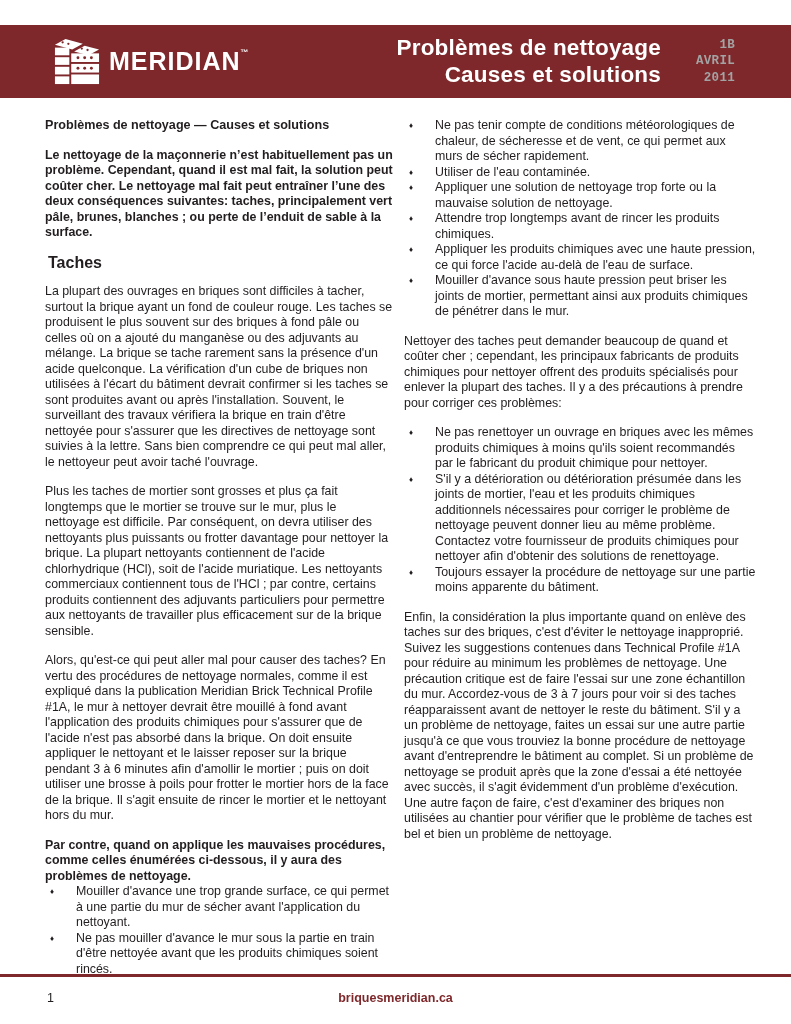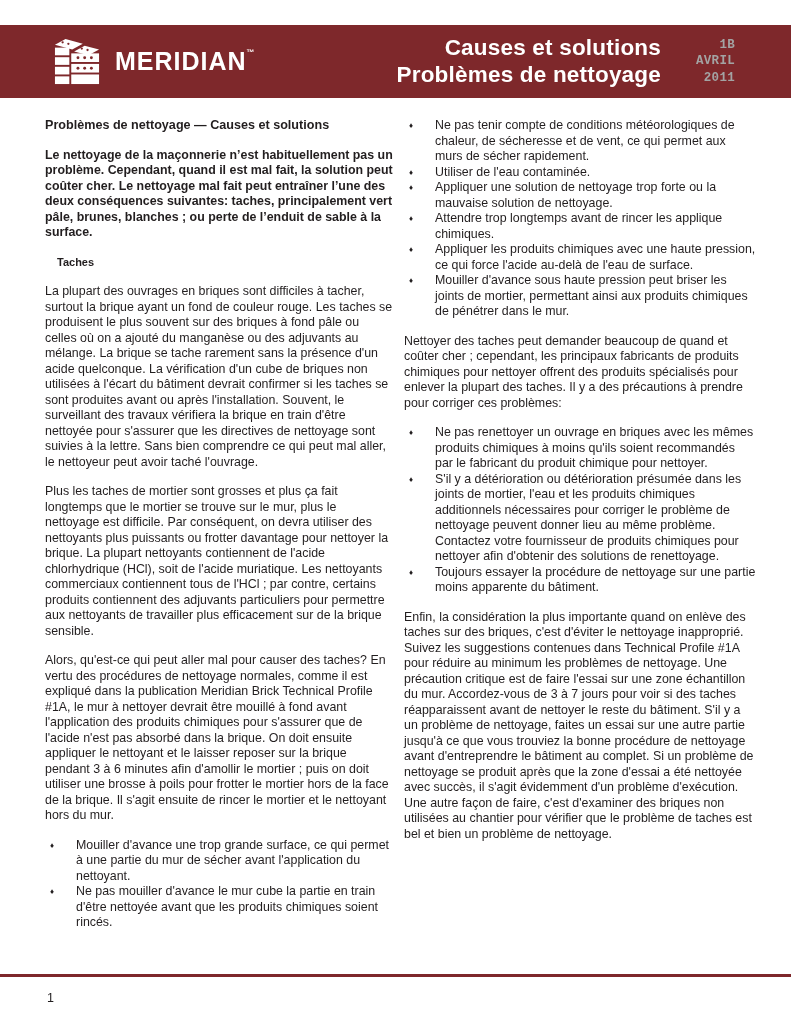--- a/index.html
+++ b/index.html
@@ -12,21 +12,21 @@
     color:#221e1f;
     overflow:hidden;
   }
 
   
   .topbar {
     position:absolute; top:25px; left:0; right:0; height:73px;
     background:#7e282b;
     display:flex; align-items:center;
   }
-  .brand { margin-left:54px; display:flex; align-items:center; gap:15px;text-align:center; }
+  .brand { margin-left:54px; display:flex; align-items:center; gap:9px;text-align:center; }
   .brand-icon svg { display:block; width:46px; height:50px; }
   .brand-text { color:#ffffff; font-weight:bold; line-height:1.0; }
   .brand-l1 { font-size:25px; letter-spacing:1px; display:block; }
   .brand-l1 .tm { font-size:8px; vertical-align:top; letter-spacing:0; }
   .brand-l2 { font-size:25px; letter-spacing:2.5px; display:block; }
 
   .doc-title {
     margin-left:auto; text-align:right;
     color:#ffffff; font-weight:bold;
     font-size:22.5px; line-height:1.18;
@@ -42,21 +42,21 @@
   .content {
     position:absolute; top:118px; left:45px;
     display:flex; gap:10px;
     font-size:12.4px; line-height:15.5px;
   }
   .col-left  { width:349px; flex:none; }
   .col-right { width:352px; flex:none; }
 
   .content p  { margin:0 0 14px 0; }
   .content h2 { margin:0 0 14px 0; font-size:12.6px; line-height:15.5px; }
-  .content h3 { margin:0 0 14px 12px; font-size:11px; line-height:15.5px; }
+  .content h3 { margin:0 0 14px 3px; font-size:16px; line-height:15.5px; }
   .bold { font-weight:bold; }
   .no-gap { margin-bottom:0 !important; }
 
   .bullet { display:flex; }
   .bullet .marker {
     flex:none; width:26px; padding-left:5px;
     font-size:8px; line-height:15.5px;
   }
   .bullet .btext { flex:1; }
   .bullet-group { margin:0 0 14px 0; }
@@ -109,68 +109,69 @@
             <circle cx="29" cy="12" r="1.2"></circle>
               <circle cx="35" cy="13.5" r="1.2"></circle>
           </g>
         </svg>
       </span>
       <span class="brand-text">
         <span class="brand-l1"><span>MERIDIAN</span><span class="tm">™</span></span>
       </span>
     </div>
     <div class="doc-title">
+      <div>Problèmes de nettoyage</div>
       <div>Causes et solutions</div>
-      <div>Problèmes de nettoyage</div>
     </div>
     <div class="doc-meta">
       <div>1B</div>
       <div>AVRIL</div>
       <div>2011</div>
     </div>
   </header>
 
   <main class="content">
 
     <section class="col-left">
       <h2 class="bold">Problèmes de nettoyage — Causes et solutions</h2>
       <p class="bold">Le nettoyage de la maçonnerie n’est habituellement pas un problème. Cependant, quand il est mal fait, la solution peut coûter cher. Le nettoyage mal fait peut entraîner l’une des deux conséquences suivantes: taches, principalement vert pâle, brunes, blanches ; ou perte de l’enduit de sable à la surface.</p>
       <h3 class="bold">Taches</h3>
       <p>La plupart des ouvrages en briques sont difficiles à tacher, surtout la brique ayant un fond de couleur rouge. Les taches se produisent le plus souvent sur des briques à fond pâle ou celles où on a ajouté du manganèse ou des adjuvants au mélange. La brique se tache rarement sans la présence d'un acide quelconque. La vérification d'un cube de briques non utilisées à l'écart du bâtiment devrait confirmer si les taches se sont produites avant ou après l'installation. Souvent, le surveillant des travaux vérifiera la brique en train d'être nettoyée pour s'assurer que les directives de nettoyage sont suivies à la lettre. Sans bien comprendre ce qui peut mal aller, le nettoyeur peut avoir taché l'ouvrage.</p>
       <p>Plus les taches de mortier sont grosses et plus ça fait longtemps que le mortier se trouve sur le mur, plus le nettoyage est difficile. Par conséquent, on devra utiliser des nettoyants plus puissants ou frotter davantage pour nettoyer la brique. La plupart nettoyants contiennent de l'acide chlorhydrique (HCl), soit de l'acide muriatique. Les nettoyants commerciaux contiennent tous de l'HCl ; par contre, certains produits contiennent des adjuvants particuliers pour permettre aux nettoyants de travailler plus efficacement sur de la brique sensible.</p>
       <p>Alors, qu'est-ce qui peut aller mal pour causer des taches? En vertu des procédures de nettoyage normales, comme il est expliqué dans la publication Meridian Brick Technical Profile #1A, le mur à nettoyer devrait être mouillé à fond avant l'application des produits chimiques pour s'assurer que de l'acide n'est pas absorbé dans la brique. On doit ensuite appliquer le nettoyant et le laisser reposer sur la brique pendant 3 à 6 minutes afin d'amollir le mortier ; puis on doit utiliser une brosse à poils pour frotter le mortier hors de la face de la brique. Il s'agit ensuite de rincer le mortier et le nettoyant hors du mur.</p>
+      <p class="bold no-gap">Par contre, quand on applique les mauvaises procédures, comme celles énumérées ci-dessous, il y aura des problèmes de nettoyage.</p>
       <div class="bullet-group last">
         <div class="bullet">
           <span class="marker">♦</span>
           <span class="btext">Mouiller d'avance une trop grande surface, ce qui permet à une partie du mur de sécher avant l'application du nettoyant.</span>
         </div>
         <div class="bullet">
           <span class="marker">♦</span>
-          <span class="btext">Ne pas mouiller d'avance le mur cube la partie en train d'être nettoyée avant que les produits chimiques soient rincés.</span>
+          <span class="btext">Ne pas mouiller d'avance le mur sous la partie en train d'être nettoyée avant que les produits chimiques soient rincés.</span>
         </div>
       </div>
     </section>
 
     <section class="col-right">
       <div class="bullet-group">
         <div class="bullet">
           <span class="marker">♦</span>
           <span class="btext">Ne pas tenir compte de conditions météorologiques de chaleur, de sécheresse et de vent, ce qui permet aux murs de sécher rapidement.</span>
         </div>
         <div class="bullet">
           <span class="marker">♦</span>
           <span class="btext">Utiliser de l'eau contaminée.</span>
         </div>
         <div class="bullet">
           <span class="marker">♦</span>
           <span class="btext">Appliquer une solution de nettoyage trop forte ou la mauvaise solution de nettoyage.</span>
         </div>
         <div class="bullet">
           <span class="marker">♦</span>
-          <span class="btext">Attendre trop longtemps avant de rincer les applique chimiques.</span>
+          <span class="btext">Attendre trop longtemps avant de rincer les produits chimiques.</span>
         </div>
         <div class="bullet">
           <span class="marker">♦</span>
           <span class="btext">Appliquer les produits chimiques avec une haute pression, ce qui force l'acide au-delà de l'eau de surface.</span>
         </div>
         <div class="bullet">
           <span class="marker">♦</span>
           <span class="btext">Mouiller d'avance sous haute pression peut briser les joints de mortier, permettant ainsi aux produits chimiques de pénétrer dans le mur.</span>
         </div>
       </div>
@@ -192,14 +193,15 @@
         </div>
       </div>
 
       <p>Enfin, la considération la plus importante quand on enlève des taches sur des briques, c'est d'éviter le nettoyage inapproprié. Suivez les suggestions contenues dans Technical Profile #1A pour réduire au minimum les problèmes de nettoyage. Une précaution critique est de faire l'essai sur une zone échantillon du mur. Accordez-vous de 3 à 7 jours pour voir si des taches réapparaissent avant de nettoyer le reste du bâtiment. S'il y a un problème de nettoyage, faites un essai sur une autre partie jusqu'à ce que vous trouviez la bonne procédure de nettoyage avant d'entreprendre le bâtiment au complet. Si un problème de nettoyage se produit après que la zone d'essai a été nettoyée avec succès, il s'agit évidemment d'un problème d'exécution. Une autre façon de faire, c'est d'examiner des briques non utilisées au chantier pour vérifier que le problème de taches est bel et bien un problème de nettoyage.</p>
     </section>
 
   </main>
 
   <div class="footer-rule"></div>
   <span class="pagenum">1</span>
+  <span class="site">briquesmeridian.ca</span>
 
 </div>
 
 </body></html>

